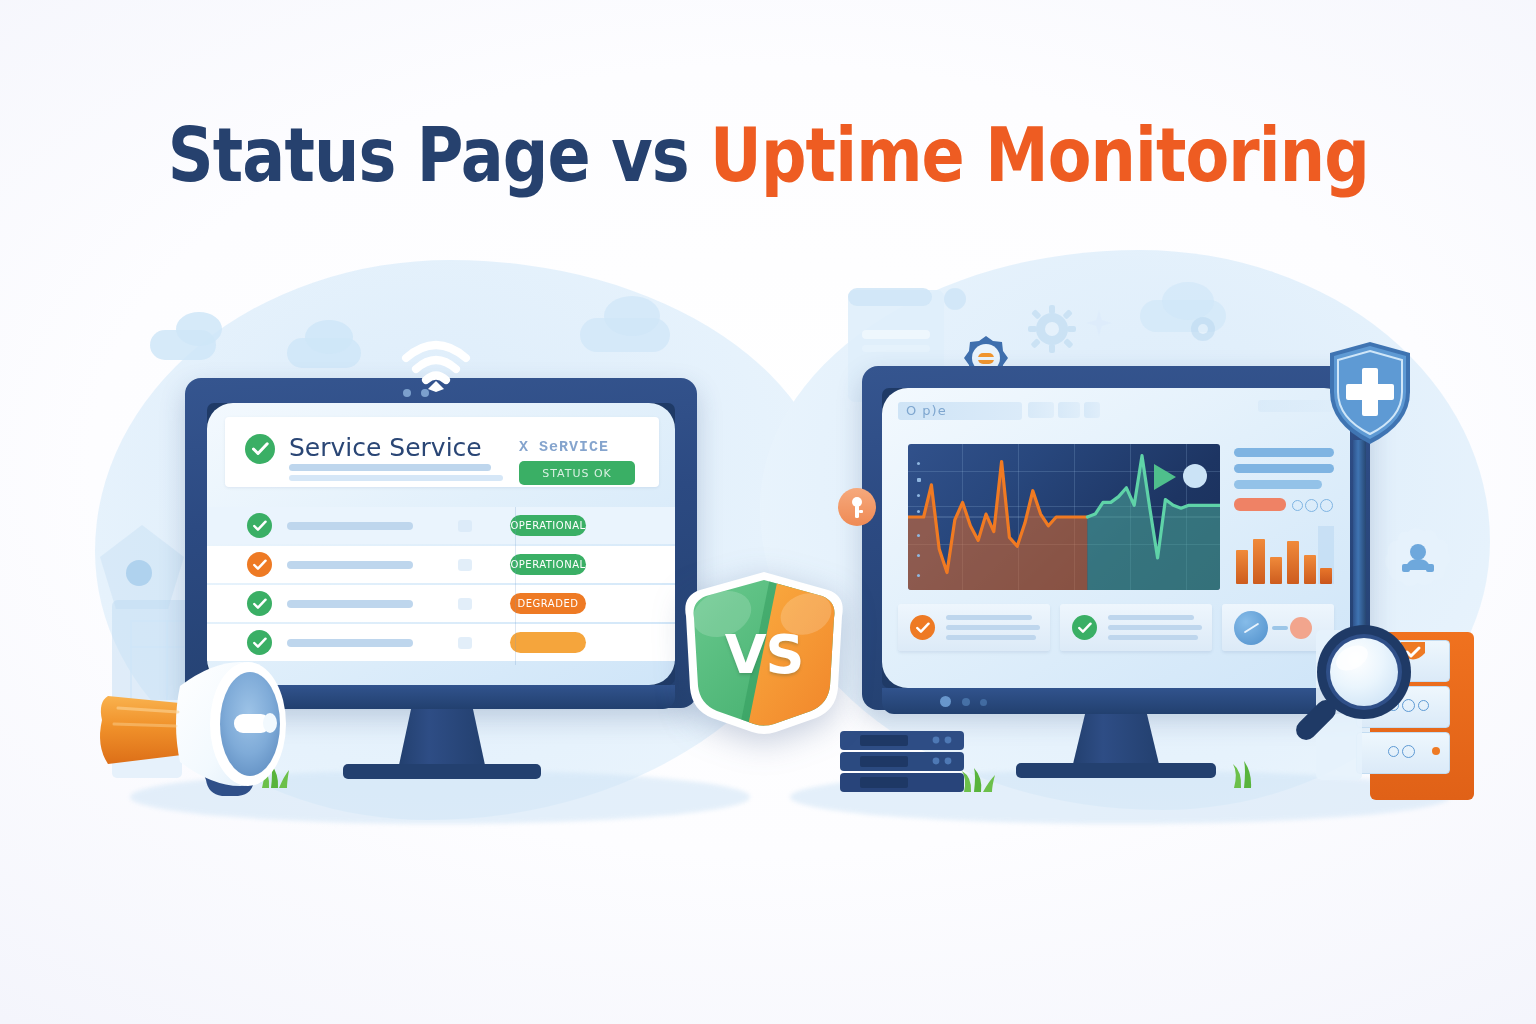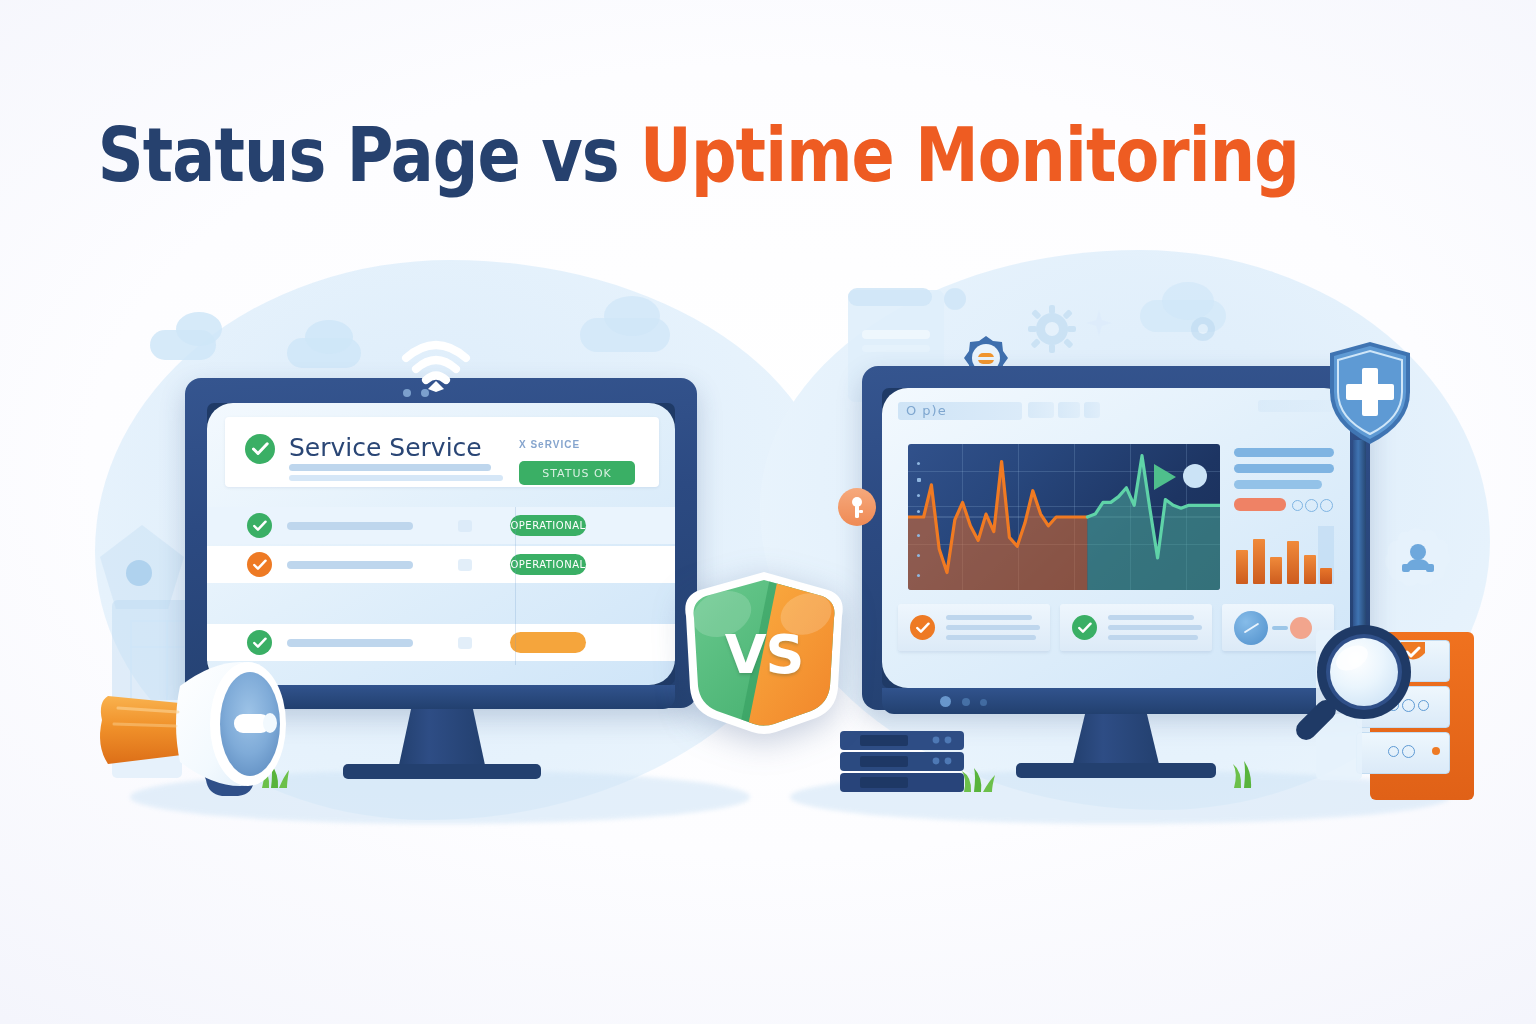--- a/index.html
+++ b/index.html
@@ -8,21 +8,21 @@
     font-family:"Liberation Sans",sans-serif;
     background:
       radial-gradient(ellipse 80% 70% at 50% 45%, #ffffff 0%, #fdfdff 55%, #f4f5fc 100%);
     position:relative;
   }
   .stage{position:absolute;inset:0;}
 
   
   .title-wrap{
     position:absolute;left:0;right:0;top:118px;
-    text-align:left;
+    text-align:center;
     z-index:60;
   }
   .title{
     font-family:"DejaVu Sans",sans-serif;
     font-weight:700;
     font-size:74px;
     letter-spacing:-1px;
     line-height:1;
     white-space:nowrap;
     transform:scaleX(.86);
@@ -117,22 +117,22 @@
     border-radius:50%;display:flex;align-items:center;justify-content:center;
     flex:none;
   }
   .check svg{display:block;}
   .svc-title{
     color:#2a4675;font-size:25px;font-weight:400;
     font-family:"DejaVu Sans",sans-serif;
     white-space:nowrap;
   }
   .svc-sub{
-    color:#5d86bd;font-size:10px;font-weight:700;letter-spacing:1px;
-    font-family:Liberation Sans, sans-serif;opacity:.75;white-space:nowrap;text-align:center;
+    color:#5d86bd;font-size:15px;font-weight:700;letter-spacing:1px;
+    font-family:Liberation Mono, monospace;opacity:.75;white-space:nowrap;text-align:center;
   }
   .skel{background:#bed6ed;border-radius:6px;}
   .skel-lt{background:#d6e7f7;border-radius:6px;}
   .pill{
     border-radius:13px;display:flex;align-items:center;justify-content:center;
     font-size:10px;color:#fff;letter-spacing:.5px;overflow:hidden;
     font-family:"DejaVu Sans",sans-serif;
   }
   .pill-green{background:#3aaf65;}
   .pill-orange{background:#ee7a24;}
@@ -327,20 +327,30 @@
           <div class="check" style="margin-left:40px;width:25px;height:25px;background:#ee7a24;">
             <svg width="14" height="12" viewBox="0 0 17 14">
                 <path d="M1.5 7 L6 11.5 L15.2 1.8" stroke="#fff" stroke-width="3" fill="none" stroke-linecap="round" stroke-linejoin="round"></path>
               </svg>
           </div>
           <div class="skel" style="margin-left:15px;width:126px;height:8px;"></div>
           <div class="skel-lt" style="margin-left:45px;width:14px;height:12px;border-radius:3px;opacity:.7"></div>
           <div class="pill pill-green" style="margin-left:38px;width:76px;height:21px;">OPERATIONAL</div>
         </div>
 
+        <div class="row rowbg-b" style="top:182px;height:37px;">
+          <div class="check" style="margin-left:40px;width:25px;height:25px;background:#3aaf65;">
+            <svg width="14" height="12" viewBox="0 0 17 14">
+                <path d="M1.5 7 L6 11.5 L15.2 1.8" stroke="#fff" stroke-width="3" fill="none" stroke-linecap="round" stroke-linejoin="round"></path>
+              </svg>
+          </div>
+          <div class="skel" style="margin-left:15px;width:126px;height:8px;"></div>
+          <div class="skel-lt" style="margin-left:45px;width:14px;height:12px;border-radius:3px;opacity:.7"></div>
+          <div class="pill pill-orange" style="margin-left:38px;width:76px;height:21px;">DEGRADED</div>
+        </div>
 
         <div class="row rowbg-b" style="top:221px;height:37px;">
           <div class="check" style="margin-left:40px;width:25px;height:25px;background:#3aaf65;">
             <svg width="14" height="12" viewBox="0 0 17 14">
                 <path d="M1.5 7 L6 11.5 L15.2 1.8" stroke="#fff" stroke-width="3" fill="none" stroke-linecap="round" stroke-linejoin="round"></path>
               </svg>
           </div>
           <div class="skel" style="margin-left:15px;width:126px;height:8px;"></div>
           <div class="skel-lt" style="margin-left:45px;width:14px;height:12px;border-radius:3px;opacity:.7"></div>
           <div class="pill pill-amber" style="margin-left:38px;width:76px;height:21px;"></div>

